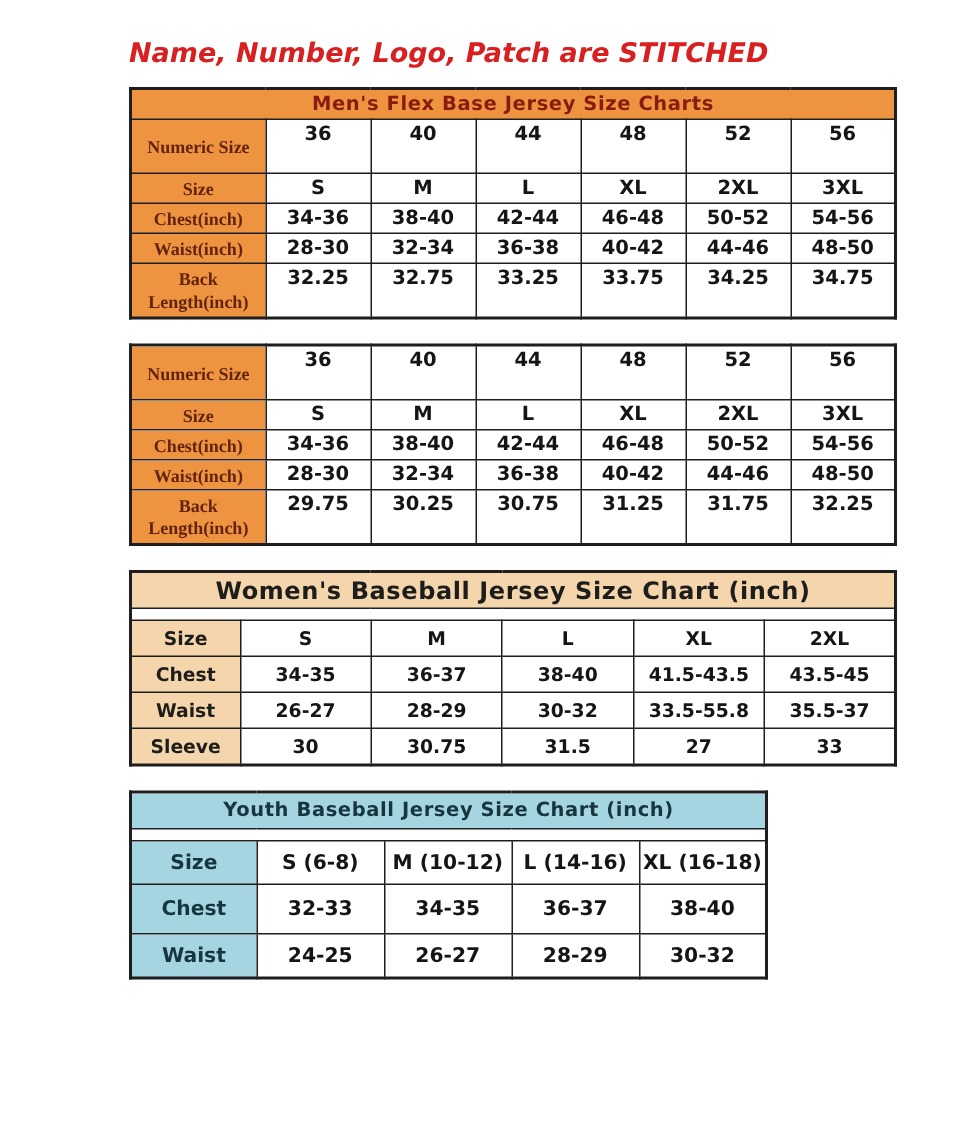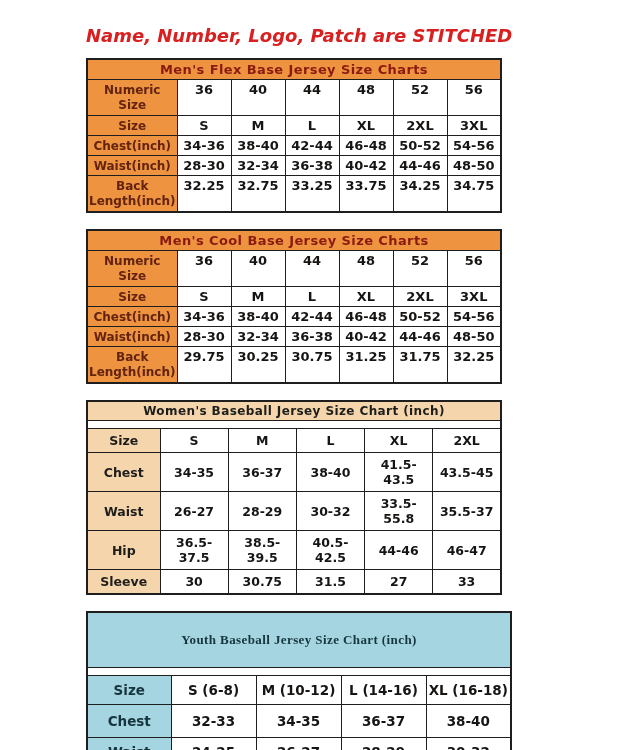--- a/index.html
+++ b/index.html
@@ -35,21 +35,21 @@
     color: var(--title-red);
     line-height: 1.35;
   }
   .page-subtitle span { display: block; }
 
   #tables { margin-top: 10px; }
 
   table.chart-table {
     border-collapse: collapse;
     table-layout: fixed;
-    width: 416px;
+    width: 512px;
     margin: 0 0 16px 86px;
     border: 2px solid var(--border);
   }
   table.theme-blue { width: 426px; }
 
   .chart-table td {
     border: 1px solid var(--border);
     text-align: center;
     vertical-align: middle;
     font-weight: bold;
@@ -70,32 +70,33 @@
   .theme-blue   col.col-label { width: 84px; }
 
   
   .theme-orange .title-cell { background: var(--orange-header); color: var(--orange-title-text); }
   .theme-orange .label-cell {
     background: var(--orange-header);
     color: var(--orange-label-text);
     font-size: 12px;
     line-height: 1.2;
     padding: 1px;
+    font-family: Liberation Serif, serif;
   }
   .theme-orange .row-0 td, .theme-orange .row-4 td { height: 31px; }
   .theme-orange .row-0 .value-cell, .theme-orange .row-4 .value-cell { vertical-align: top; padding-top: 2px; }
 
   
   .theme-peach td { padding: 4px 1px; font-size: 12.5px; }
-  .theme-peach .title-cell { background: var(--peach-header); color: var(--dark-text); font-size: 12px; }
+  .theme-peach .title-cell { background: var(--peach-header); color: var(--dark-text); font-size: 16px; }
   .theme-peach .label-cell { background: var(--peach-header); color: var(--dark-text); }
 
   
   .theme-blue td { padding: 6px 1px; font-size: 13.5px; }
-  .theme-blue .title-cell { background: var(--blue-header); color: var(--blue-text); padding: 19px 1px; font-family: Liberation Serif, serif; }
+  .theme-blue .title-cell { background: var(--blue-header); color: var(--blue-text); padding: 4px 1px; }
   .theme-blue .label-cell { background: var(--blue-header); color: var(--blue-text); }
   .theme-blue .row-1 td { padding: 8px 1px; }
 
   
   .spacer-cell {
     height: 7px;
     padding: 0 !important;
     background: #ffffff;
     border-top: 1px solid var(--border);
     border-bottom: 1px solid var(--border);
@@ -176,23 +177,20 @@
         <colgroup>
           <col class="col-label">
           <col>
           <col>
           <col>
           <col>
           <col>
           <col>
         </colgroup>
         <tbody>
-          <tr>
-            <td colspan="7" class="title-cell">Men's Cool Base Jersey Size Charts</td>
-          </tr>
           <tr class="row-0">
             <td class="label-cell">Numeric Size</td>
             <td class="value-cell">36</td>
             <td class="value-cell">40</td>
             <td class="value-cell">44</td>
             <td class="value-cell">48</td>
             <td class="value-cell">52</td>
             <td class="value-cell">56</td>
           </tr>
           <tr class="row-1">
@@ -266,28 +264,20 @@
             <td class="value-cell">43.5-45</td>
           </tr>
           <tr class="row-2">
             <td class="label-cell">Waist</td>
             <td class="value-cell">26-27</td>
             <td class="value-cell">28-29</td>
             <td class="value-cell">30-32</td>
             <td class="value-cell">33.5-55.8</td>
             <td class="value-cell">35.5-37</td>
           </tr>
-          <tr class="row-3">
-            <td class="label-cell">Hip</td>
-            <td class="value-cell">36.5-37.5</td>
-            <td class="value-cell">38.5-39.5</td>
-            <td class="value-cell">40.5-42.5</td>
-            <td class="value-cell">44-46</td>
-            <td class="value-cell">46-47</td>
-          </tr>
           <tr class="row-4">
             <td class="label-cell">Sleeve</td>
             <td class="value-cell">30</td>
             <td class="value-cell">30.75</td>
             <td class="value-cell">31.5</td>
             <td class="value-cell">27</td>
             <td class="value-cell">33</td>
           </tr>
         </tbody>
       </table>

